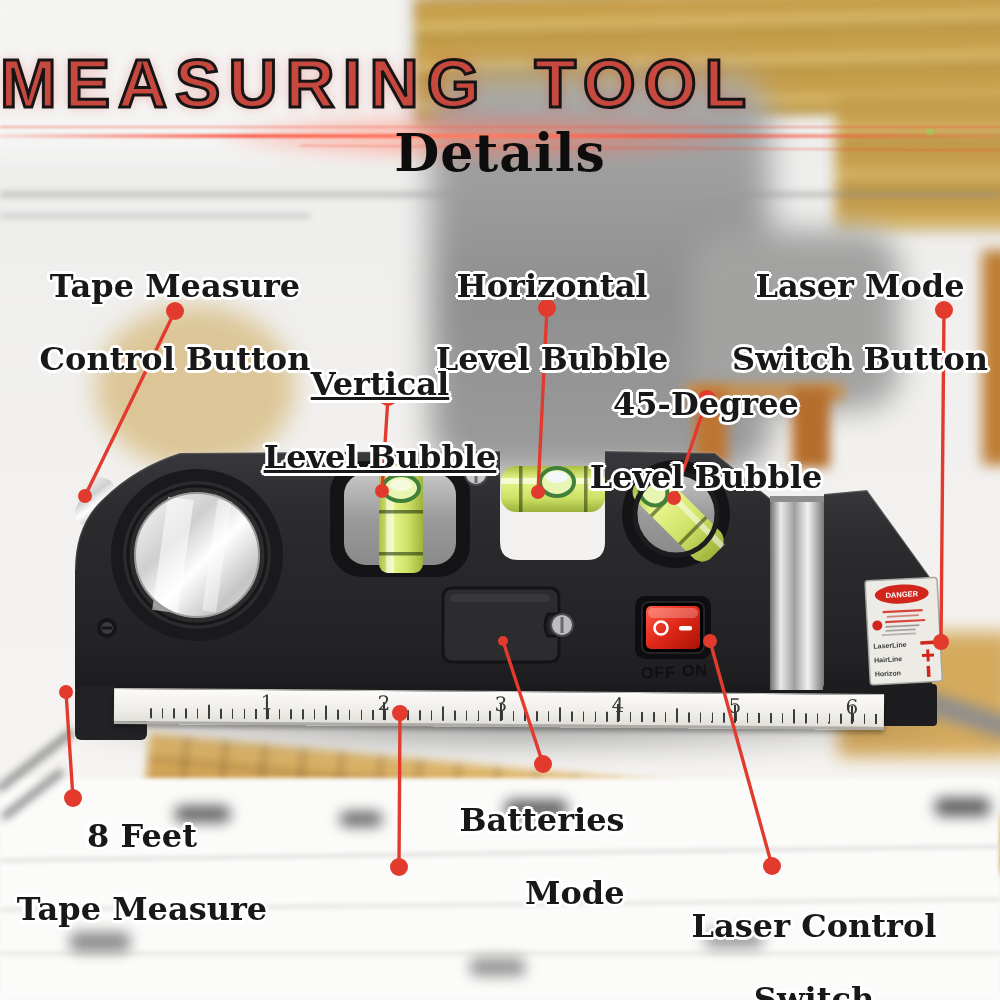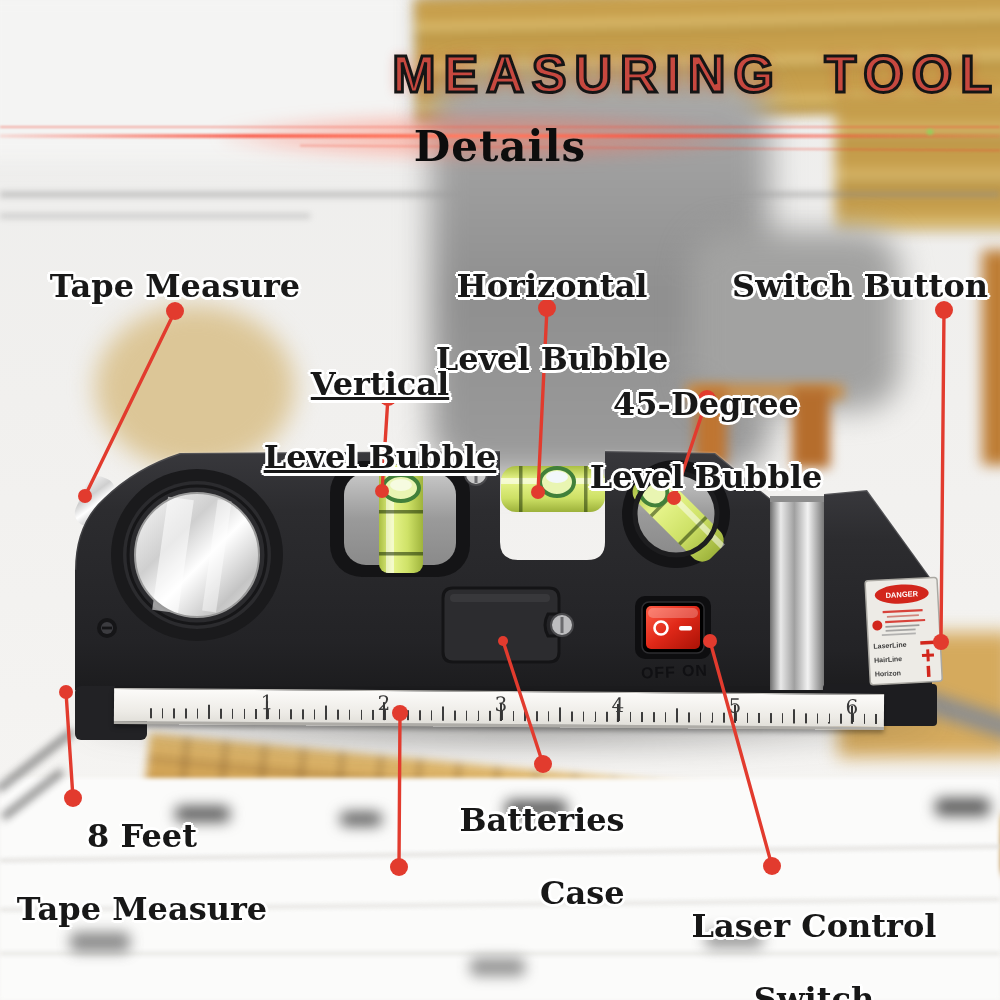--- a/index.html
+++ b/index.html
@@ -45,25 +45,25 @@
   .flare-core{left:0;top:134px;width:1000px;height:4px;filter:blur(1px);
     background:linear-gradient(90deg,rgba(255,70,50,.12),rgba(250,70,50,.8) 25%,#ff7a60 46%,rgba(250,70,50,.8) 65%,rgba(255,70,50,.15));}
   .flare-glow{left:220px;top:112px;width:520px;height:50px;filter:blur(7px);
     background:radial-gradient(ellipse at center,rgba(255,130,105,.6),rgba(255,110,90,.25) 55%,transparent 75%);}
   .flare-h1{left:0;top:126px;width:1000px;height:2px;background:rgba(240,70,50,.4);filter:blur(1px);}
   .flare-h2{left:300px;top:147px;width:700px;height:2px;background:rgba(240,70,50,.35);filter:blur(1px);transform:rotate(0.4deg);}
   .flare-green{left:924px;top:128px;width:12px;height:8px;border-radius:50%;
     background:radial-gradient(circle,rgba(130,220,90,.9),transparent 70%);filter:blur(1px);}
 
   
-  .title{left:0;top:44px;width:1000px;text-align:right;z-index:6;
-    font-weight:bold;font-size:52px;letter-spacing:8px;word-spacing:20px;color:#c7483f;
+  .title{left:0;top:44px;width:1000px;text-align:left;z-index:6;
+    font-weight:bold;font-size:68px;letter-spacing:8px;word-spacing:20px;color:#c7483f;
     -webkit-text-stroke:3px #151515;text-shadow:0 0 12px rgba(220,50,35,.35);}
   .subtitle{left:0;top:122px;width:1000px;text-align:center;z-index:6;
-    font-family:"DejaVu Serif",serif;font-weight:bold;font-size:42px;letter-spacing:1px;color:#0d0d0d;}
+    font-family:"DejaVu Serif",serif;font-weight:bold;font-size:52px;letter-spacing:1px;color:#0d0d0d;}
 
   
   .lbl{position:absolute;z-index:5;text-align:center;transform:translateX(-50%);
     font-family:"DejaVu Serif",serif;font-weight:bold;font-size:32px;line-height:1.16;color:#181818;white-space:nowrap;
     text-shadow:-2px -2px 0 #fff,2px -2px 0 #fff,-2px 2px 0 #fff,2px 2px 0 #fff,
                  0 -3px 0 #fff,0 3px 0 #fff,-3px 0 0 #fff,3px 0 0 #fff;}
   .lbl span{display:block;margin-top:36px;}
 
   
   .ruler{left:114px;top:688px;width:770px;height:36px;z-index:3;
@@ -361,42 +361,44 @@
       <g>
         <line x1="710" y1="641" x2="772" y2="866"></line>
           <circle cx="710" cy="641" r="7" stroke="none"></circle>
           <circle cx="772" cy="866" r="9" stroke="none"></circle>
       </g>
     </g>
   </svg>
 
   <div class="lbl" style="left:175px;top:232px;">
     <span>Tape Measure</span>
+    <span>Control Button</span>
   </div>
   <div class="lbl" style="left:552px;top:232px;">
     <span>Horizontal</span>
     <span>Level Bubble</span>
   </div>
   <div class="lbl" style="left:860px;top:232px;">
+    <span>Laser Mode</span>
     <span>Switch Button</span>
   </div>
   <div class="lbl" style="left:380px;top:330px;text-decoration:underline;">
     <span>Vertical</span>
     <span>Level Bubble</span>
   </div>
   <div class="lbl" style="left:706px;top:350px;">
     <span>45-Degree</span>
     <span>Level Bubble</span>
   </div>
   <div class="lbl" style="left:142px;top:782px;">
     <span>8 Feet</span>
     <span>Tape Measure</span>
   </div>
   <div class="lbl" style="left:542px;top:766px;text-align:right;">
     <span>Batteries</span>
-    <span>Case</span>
+    <span>Mode</span>
   </div>
   <div class="lbl" style="left:814px;top:872px;">
     <span>Laser Control</span>
     <span>Switch</span>
   </div>
 
 </div>
 
 </body></html>

